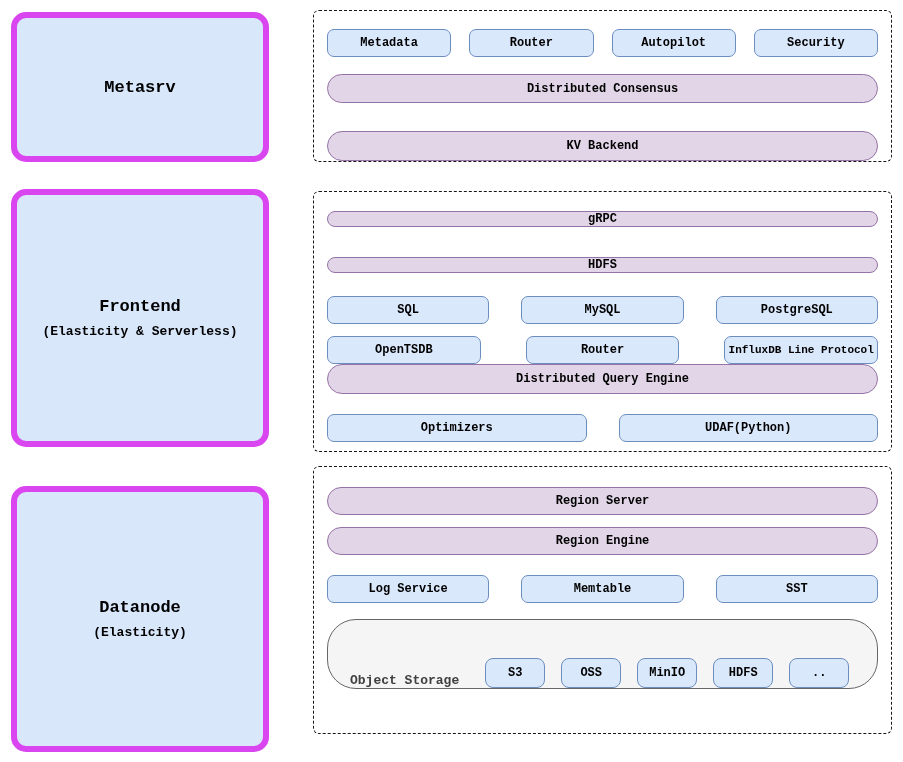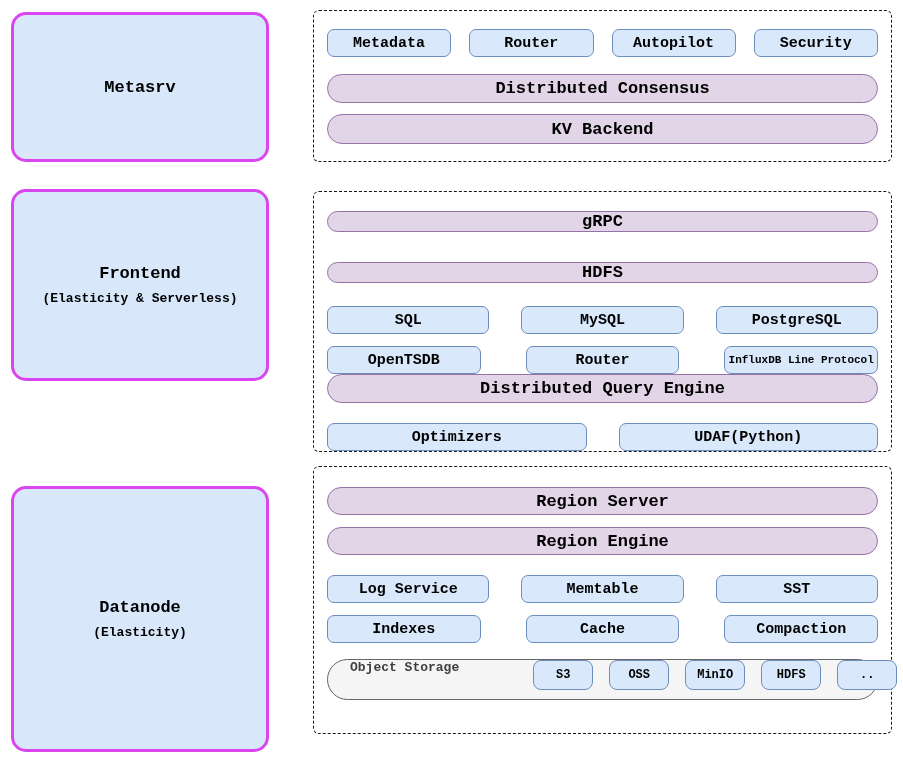--- a/index.html
+++ b/index.html
@@ -12,21 +12,21 @@
     position:relative;
     width:903px; height:762px;
     background:#ffffff;
     overflow:hidden;
   }
   .abs { position:absolute; }
 
   
   .bignode {
     background:#d9e7fb;
-    border:3px solid #d946ef;
+    border:6px solid #d946ef;
     border-radius:15px;
     display:flex; flex-direction:column;
     align-items:center; justify-content:center;
     gap:8px;
     text-align:center;
   }
   .bigtitle { font-size:17px; font-weight:bold; }
   .bigsub   { font-size:13px; font-weight:bold; }
 
   
@@ -35,63 +35,62 @@
     border-radius:6px;
     padding:0 13px;
     display:flex; flex-direction:column;
   }
 
   .hrow { display:flex; }
   .g18 { gap:18px; }
   .g30 { gap:30px;flex-direction:column; }
   .g32 { gap:32px; }
 
-  .mt11 { margin-top:11px; }
+  .mt11 { margin-top:28px; }
   .mt12 { margin-top:12px;gap:45px; }
   .mt16 { margin-top:16px; }
   .mt17 { margin-top:17px; }
   .mt18 { margin-top:18px; }
   .mt19 { margin-top:19px; }
   .mt20 { margin-top:20px; }
   .mt23 { margin-top:23px;justify-content:space-between; }
   .mt26 { }
 
   .box {
     background:#dae8fc;
     border:1px solid #6c8ebf;
     border-radius:7px;
     display:flex; align-items:center; justify-content:center;
-    font-size:15px; font-weight:bold;
+    font-size:12px; font-weight:bold;
     flex:1;
     height:28px;
     white-space:nowrap;
   }
   .box.small { font-size:11px; }
 
   .pill {
     background:#e1d5e7;
     border:1px solid #9673a6;
     border-radius:15px;
     display:flex; align-items:center; justify-content:center;
-    font-size:17px; font-weight:bold;
+    font-size:12px; font-weight:bold;
     height:29px;
     white-space:nowrap;
   }
   .pill.h28 { height:28px; }
   .pill.h30 { height:30px; }
   .pill.grow { flex:1; }
 
   .storage {
     background:#f5f5f5;
     border:1px solid #666666;
     border-radius:29px;
-    height:41px;
-    display:flex; align-items:flex-start;
+    height:70px;
+    display:flex; align-items:flex-end;
     padding:0 16px 0 10px;
-    gap:48px;
   }
   .storage-label {
     color:#404040;
     font-size:13px; font-weight:bold;
     margin:0 26px 0 12px;
     white-space:nowrap;
   }
   .storage-boxes { display:flex; gap:16px; }
   .sbox {
     background:#dae8fc;
@@ -115,21 +114,21 @@
     <div class="hrow g18 mt18">
       <div class="box">Metadata</div>
       <div class="box">Router</div>
       <div class="box">Autopilot</div>
       <div class="box">Security</div>
     </div>
     <div class="pill mt17">Distributed Consensus</div>
     <div class="pill h30 mt11">KV Backend</div>
   </div>
 
-  <div class="abs bignode" style="left:11px; top:189px; width:258px; height:192px;">
+  <div class="abs bignode" style="left:11px; top:189px; width:258px; height:258px;">
     <div class="bigtitle">Frontend</div>
     <div class="bigsub">(Elasticity &amp; Serverless)</div>
   </div>
 
   <div class="abs dash" style="left:313px; top:191px; width:579px; height:261px;">
     <div class="hrow g30 mt19">
       <div class="pill h28 grow">gRPC</div>
       <div class="pill h28 grow">HDFS</div>
     </div>
     <div class="hrow g32 mt23">
@@ -155,25 +154,20 @@
   </div>
 
   <div class="abs dash" style="left:313px; top:466px; width:579px; height:268px;">
     <div class="pill h28 mt20">Region Server</div>
     <div class="pill h28 mt12">Region Engine</div>
     <div class="hrow g32 mt20">
       <div class="box">Log Service</div>
       <div class="box">Memtable</div>
       <div class="box">SST</div>
     </div>
-    <div class="hrow g32 mt12">
-      <div class="box">Indexes</div>
-      <div class="box">Cache</div>
-      <div class="box">Compaction</div>
-    </div>
     <div class="storage mt16">
       <span class="storage-label">Object Storage</span>
       <div class="storage-boxes">
         <div class="sbox">S3</div>
         <div class="sbox">OSS</div>
         <div class="sbox">MinIO</div>
         <div class="sbox">HDFS</div>
         <div class="sbox">..</div>
       </div>
     </div>

